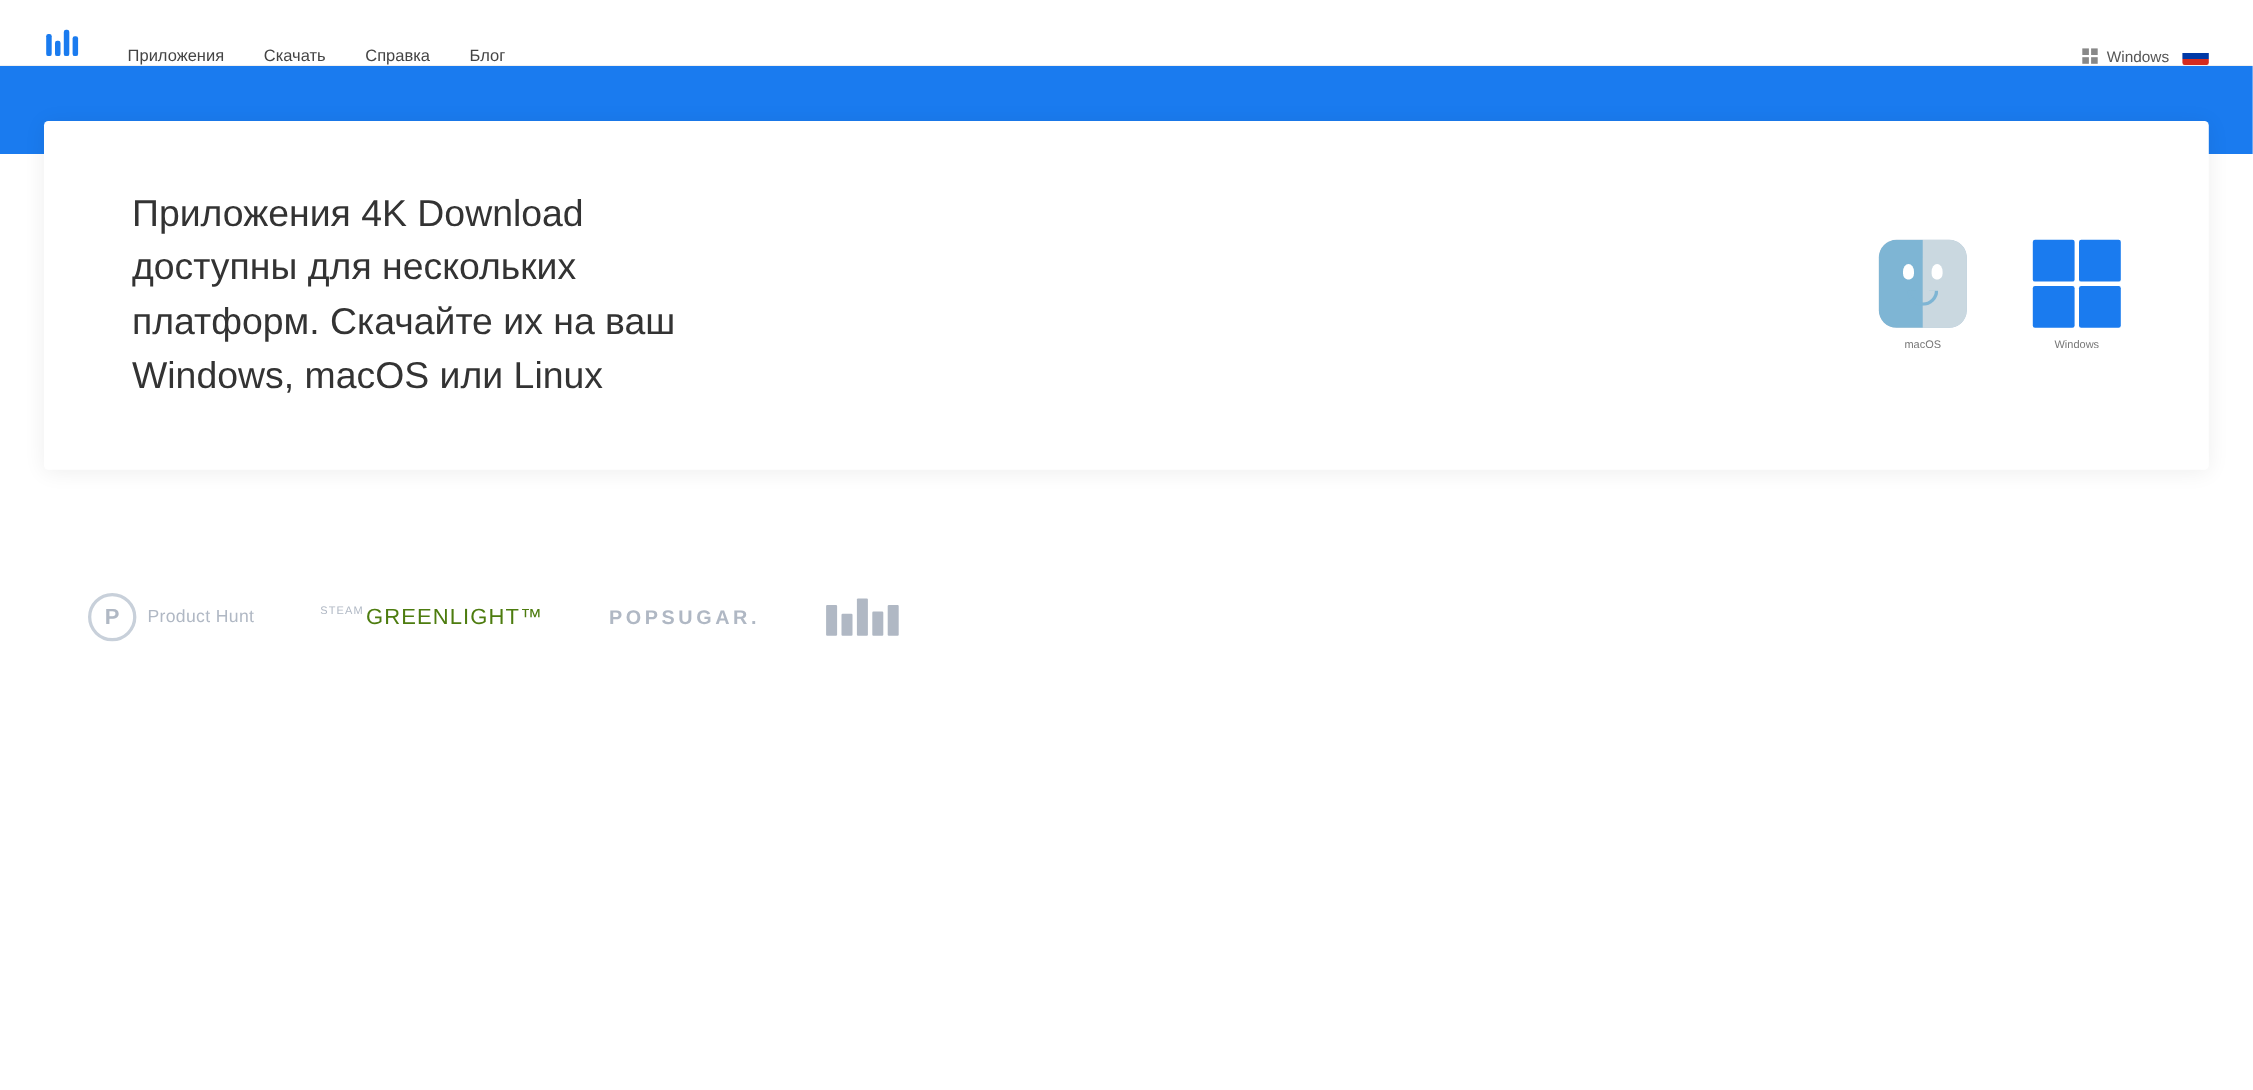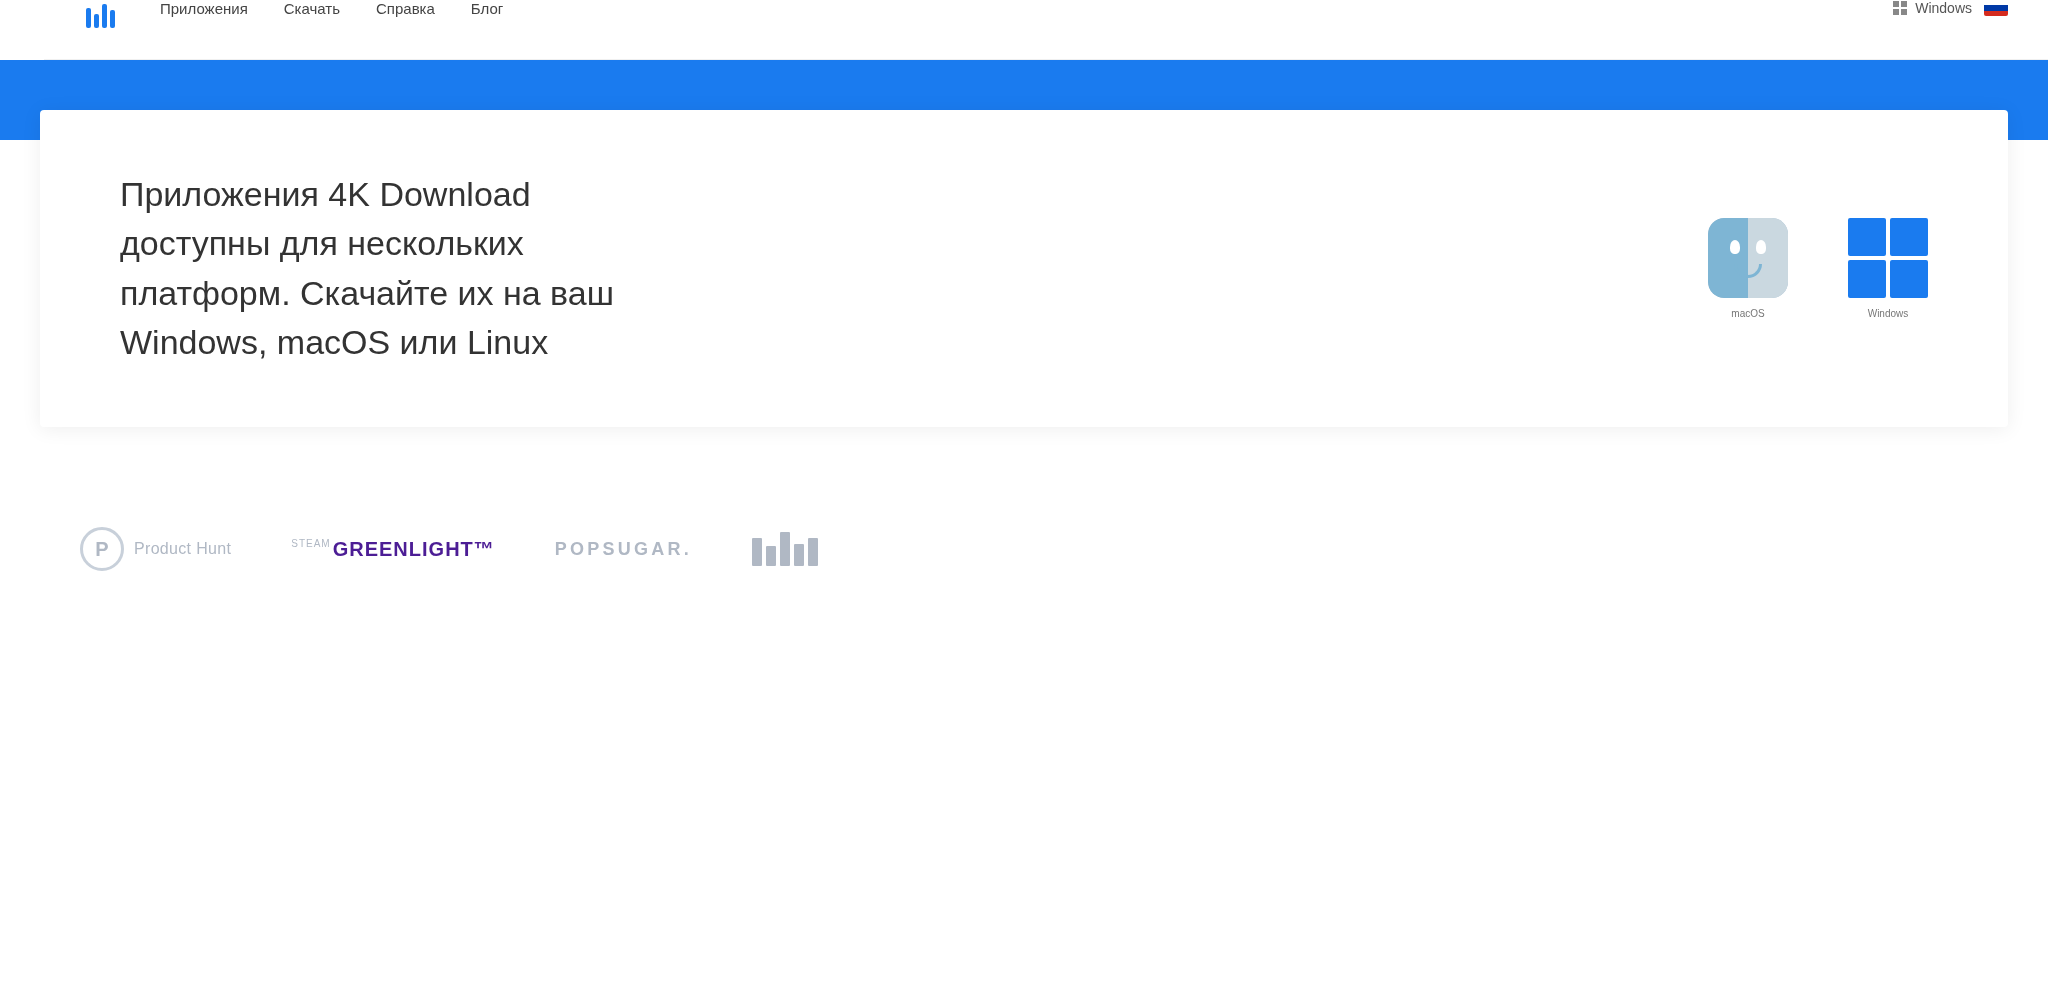--- a/index.html
+++ b/index.html
@@ -1,26 +1,25 @@
 <!DOCTYPE html>
 <html><head>
   <meta charset="utf-8">
   <style>
     * { margin: 0; padding: 0; box-sizing: border-box; }
     body { font-family: 'Segoe UI', Arial, sans-serif; background: #fff; min-width: 1024px; }
 
     
     .navbar {
       display: flex;
-      align-items: flex-start;
+      align-items: flex-end;
       padding: 0 40px;
       height: 60px;
       background: #fff;
       border-bottom: 1px solid #f0f0f0;
-      margin-left: 44px;
     }
     .navbar-logo {
       display: flex;
       align-items: center;
       margin-right: 40px;
     }
     .navbar-logo svg {
       width: 36px;
       height: 36px;
     }
@@ -68,21 +67,21 @@
     
     .hero-band {
       background: #1a7bef;
       height: 80px;
       width: 100%;
     }
 
     
     .content-card {
       background: #fff;
-      margin: 0 40px;
+      margin: 12px 40px;
       border-radius: 4px;
       padding: 60px 80px;
       display: flex;
       align-items: center;
       justify-content: space-between;
       margin-top: -30px;
       box-shadow: 0 2px 20px rgba(0,0,0,0.07);
       position: relative;
       z-index: 10;
     }
@@ -206,22 +205,22 @@
     
     .steam-text {
       font-size: 10px;
       letter-spacing: 0.1em;
       color: #b0b8c4;
       text-transform: uppercase;
       line-height: 1.1;
     }
     .steam-green {
       font-size: 20px;
-      font-weight: 700;
-      color: #4c1d95;
+      font-weight: 400;
+      color: #4d7c0f;
       letter-spacing: 0.05em;
       text-transform: uppercase;
     }
 
     
     .popsugar-text {
       font-size: 18px;
       font-weight: 700;
       letter-spacing: 0.18em;
       color: #b0b8c4;

